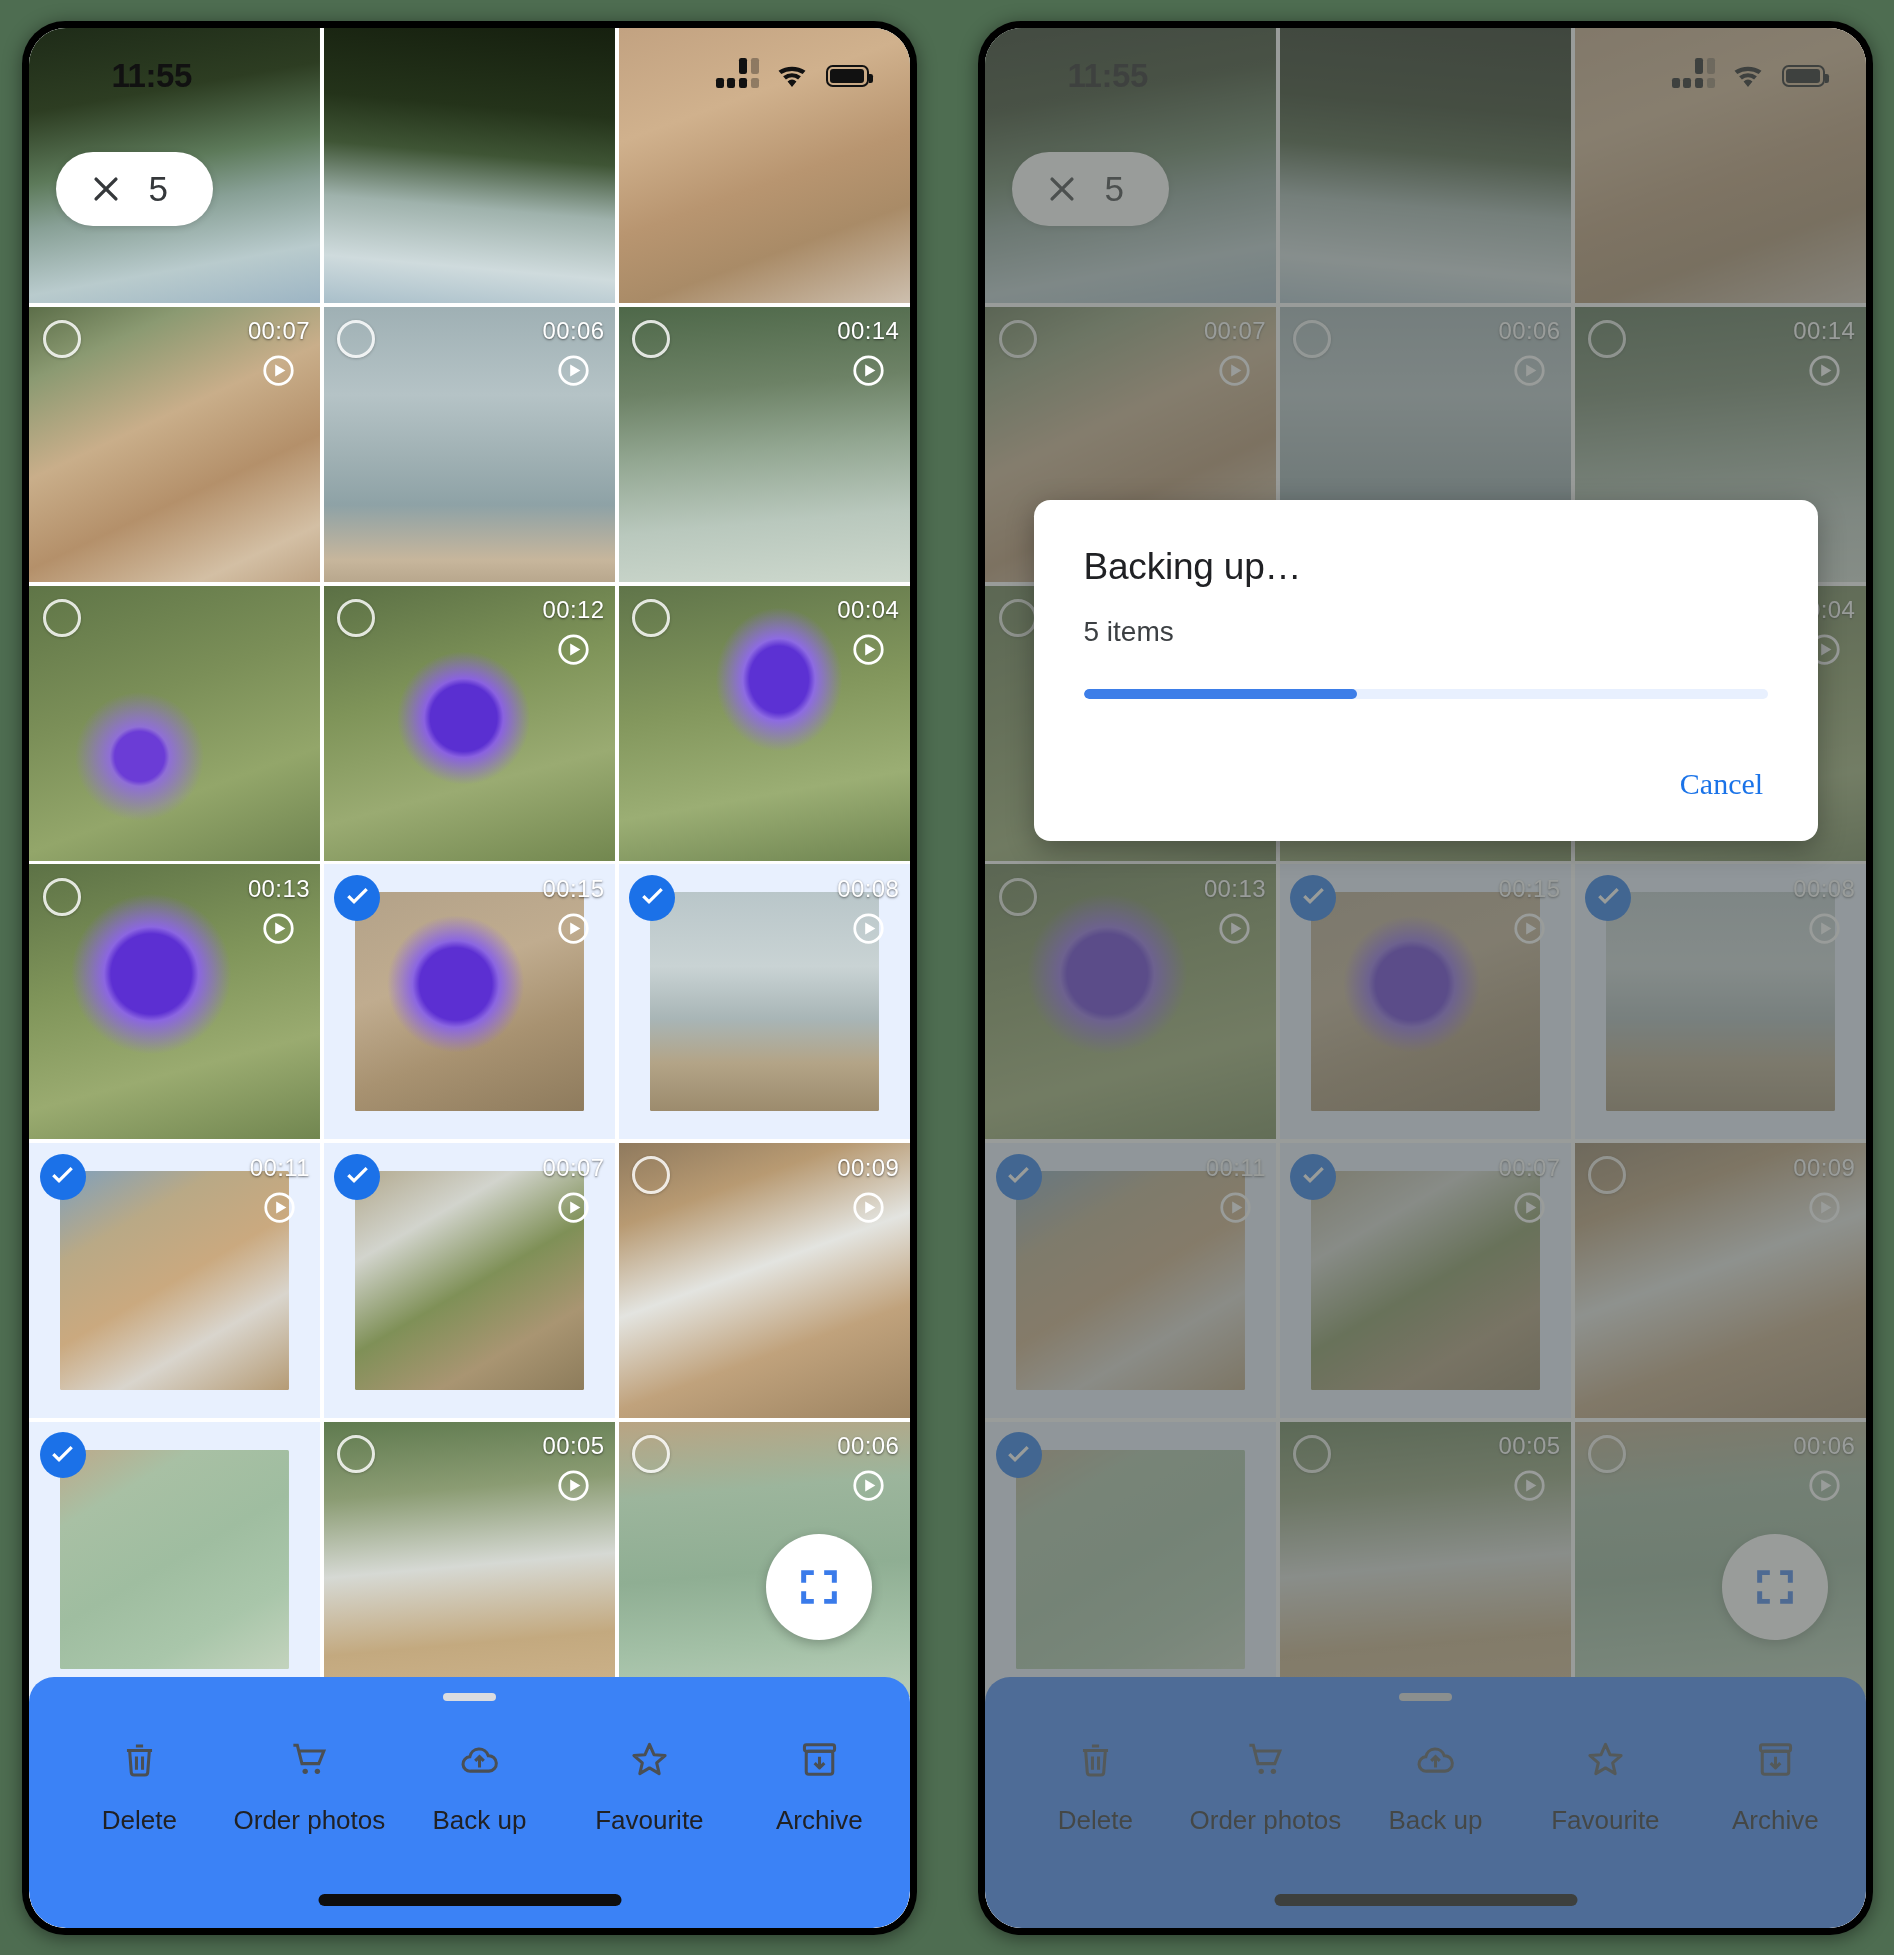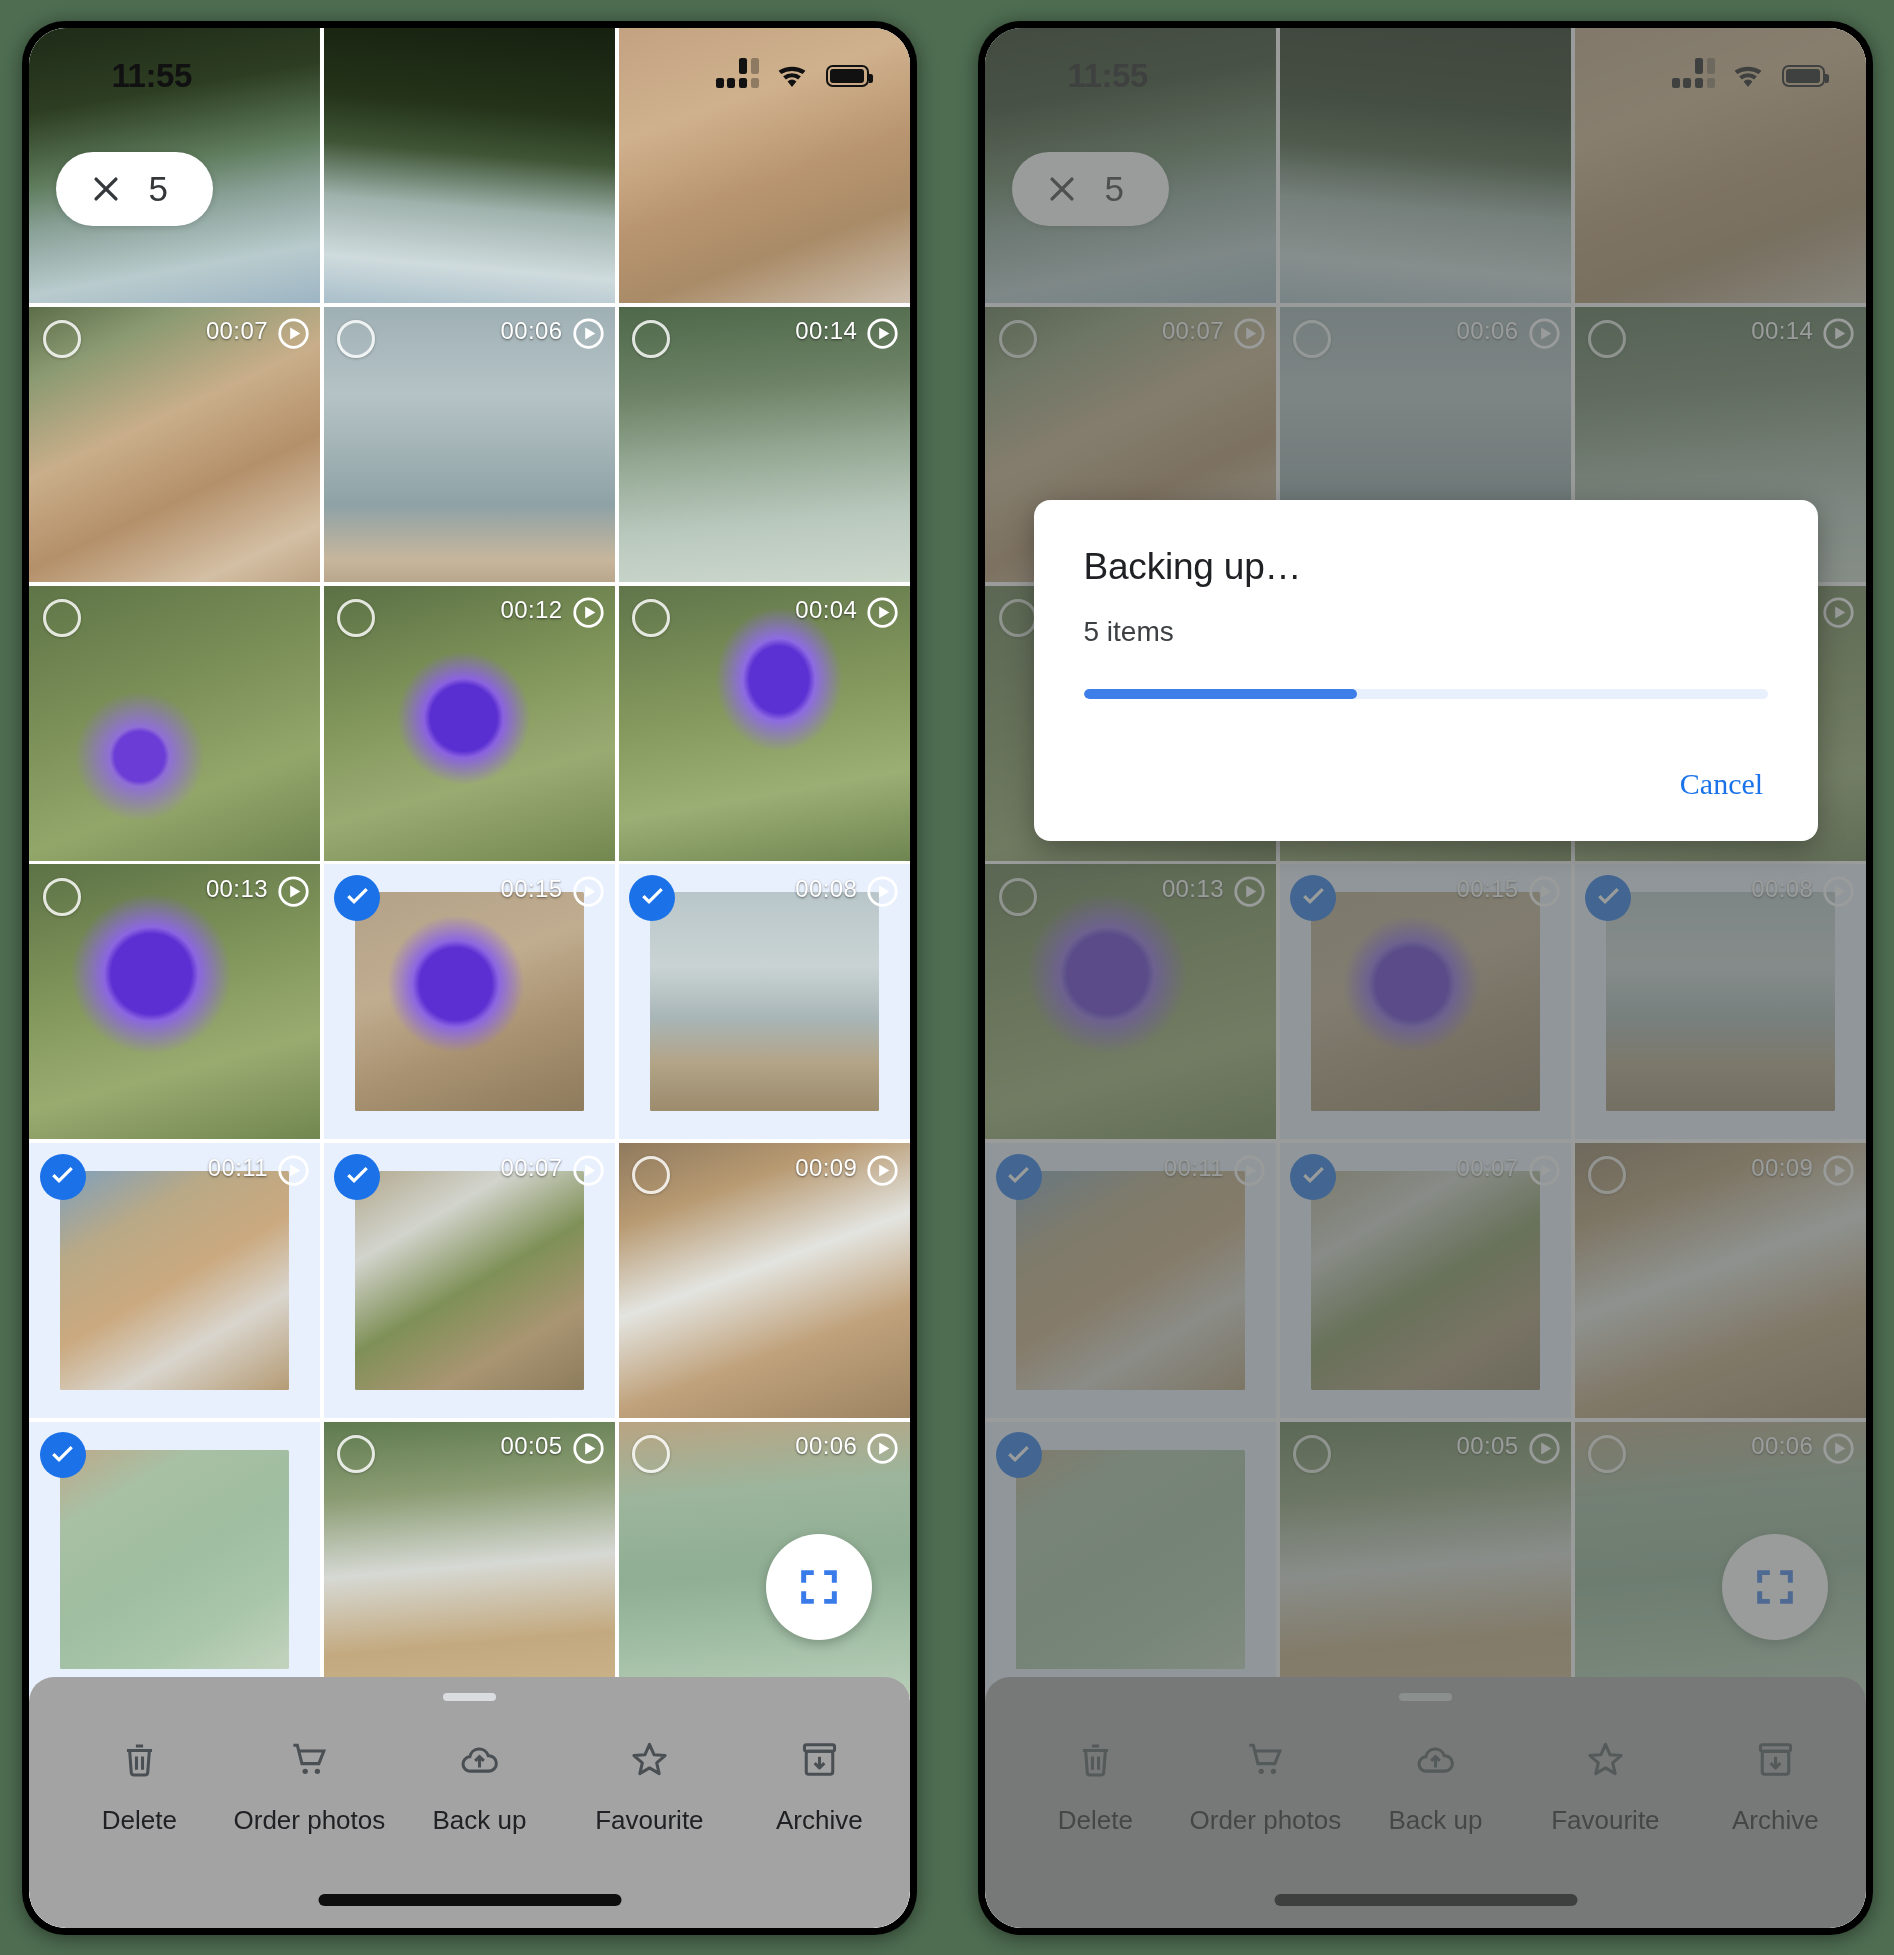--- a/index.html
+++ b/index.html
@@ -61,23 +61,24 @@
   .cell.selected { background: #e8f0fe; }
   .cell.selected .thumb {
     inset: 28px 31px 28px 31px;
     border-radius: 1.5px;
   }
 
   
   .vid-meta {
     position: absolute;
     top: 10.4px; right: 10.4px;
-    display: flex; align-items: flex-start; gap: 9px;
+    display: flex; align-items: center; gap: 9px;
     z-index: 4;
     pointer-events: none;
+    flex-direction: column;
   }
   .vid-time {
     color: #fff;
     font-size: 24px;
     font-weight: 400;
     text-shadow: 0 0.7px 2.2px rgba(0,0,0,.55);
     letter-spacing: 0.4px;
   }
   .play-ico { width: 33px; height: 33px; display: block; }
 
@@ -177,21 +178,21 @@
     box-shadow: 0 3.7px 12px rgba(0,0,0,.24);
     z-index: 30;
   }
   .fab svg { width: 46px; height: 46px; }
 
   
   .sheet {
     position: absolute;
     left: 0; right: 0; bottom: 0;
     height: 251px;
-    background: #a3a3a3;
+    background: #3b82f6;
     border-radius: 25px 25px 37px 37px;
     z-index: 40;
     padding-top: 16.3px;
   }
   .sheet-handle {
     width: 53px; height: 8.1px;
     border-radius: 5.2px;
     background: #dadce0;
     margin: 0 auto 0 auto;
   }

